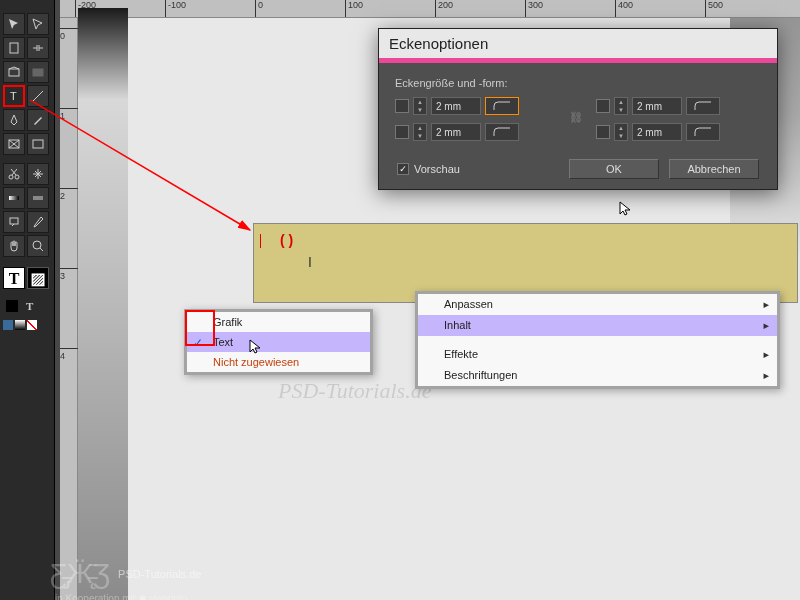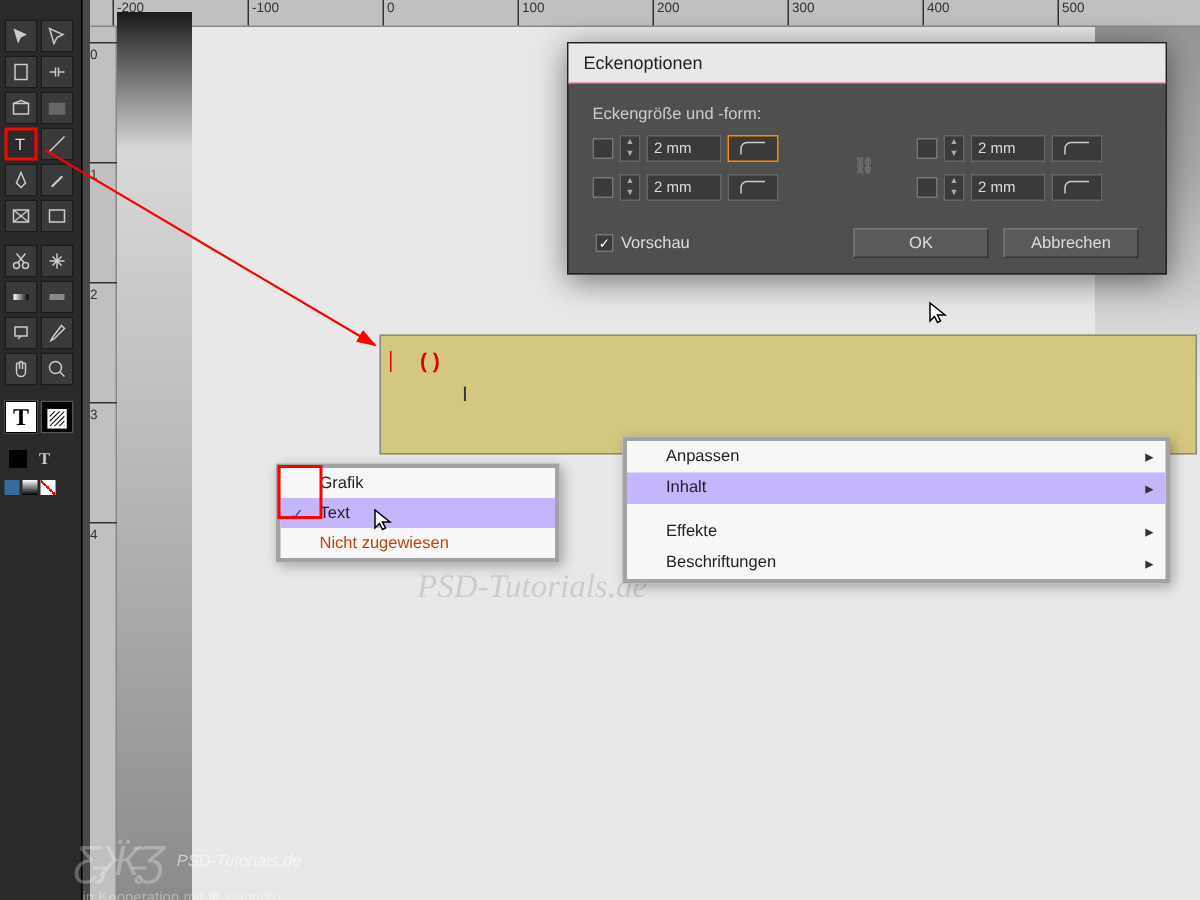--- a/index.html
+++ b/index.html
@@ -21,24 +21,24 @@
 .ruler-v .tick{position:absolute;left:0;border-top:1px solid #333;width:18px;font-size:9px;color:#333;padding-top:2px}
 .canvas{position:absolute;left:78px;top:18px;right:0;bottom:0;background:#e8e8e8}
 .photo-strip{position:absolute;left:0;top:-10px;width:50px;height:610px;background:linear-gradient(180deg,#1a1a1a 0%,#d8d8d8 15%,#b8b8b8 50%,#888 100%)}
 .photo-strip2{position:absolute;right:0;top:0;width:70px;height:240px;background:linear-gradient(180deg,#1a1a1a 0%,#4a4a4a 40%,#e8e8e8 100%);opacity:.4}
 .text-frame{position:absolute;left:175px;top:205px;width:545px;height:80px;background:#d4c880;border:1px solid #888}
 .text-frame .cursor{position:absolute;left:6px;top:10px;width:1px;height:14px;background:#d00}
 .text-frame .parens{position:absolute;left:26px;top:8px;color:#d00;font-size:14px;font-weight:bold}
 .text-frame .ibeam{position:absolute;left:54px;top:30px;font-size:14px;color:#333}
 .arrow-line{position:absolute;left:30px;top:100px;pointer-events:none}
 .dialog{position:absolute;left:378px;top:28px;width:400px;background:#4f4f4f;border:1px solid #222;box-shadow:0 4px 20px rgba(0,0,0,.5);color:#ddd}
-.dialog-title{background:#e8e8e8;color:#222;padding:6px 10px;font-size:12px;border-bottom:1px solid #ec4899}
+.dialog-title{background:#e8e8e8;color:#222;padding:6px 10px;font-size:15px;border-bottom:5px solid #ec4899}
 .dialog-body{padding:14px 16px 10px}
 .dialog-sub{font-size:11px;margin-bottom:8px;color:#ccc}
-.corner-grid{display:grid;grid-template-columns:1fr 20px 1fr;align-items:center;gap:23px;margin-bottom:18px}
+.corner-grid{display:grid;grid-template-columns:1fr 20px 1fr;align-items:center;gap:8px;margin-bottom:18px}
 .corner-col{display:flex;flex-direction:column;gap:8px}
 .corner-row{display:flex;align-items:center;gap:4px}
 .corner-icon{width:14px;height:14px;border:1px solid #777;background:#3a3a3a}
 .stepper{width:14px;height:18px;background:#3a3a3a;border:1px solid #666;display:flex;flex-direction:column}
 .stepper span{flex:1;text-align:center;font-size:6px;line-height:8px;color:#aaa}
 .val-input{width:50px;height:18px;background:#3a3a3a;border:1px solid #666;color:#ddd;padding:0 4px;font-size:10px}
 .shape-sel{width:34px;height:18px;background:#3a3a3a;border:1px solid #666;display:flex;align-items:center;justify-content:center}
 .shape-sel.active{border:1px solid #ff8c00}
 .shape-sel svg{width:20px;height:12px}
 .link-icon{width:16px;height:16px;color:#888;text-align:center}
@@ -49,21 +49,21 @@
 .cursor-arrow{position:absolute;left:618px;top:200px;pointer-events:none}
 .ctx-menu{position:absolute;background:#f8f8f8;border:3px solid #a3a3a3;box-shadow:2px 2px 8px rgba(0,0,0,.3)}
 .ctx-menu.sub1{left:184px;top:309px;width:189px}
 .ctx-menu.main{left:415px;top:291px;width:365px}
 .ctx-item{padding:4px 8px 4px 26px;font-size:12px;color:#222;position:relative;cursor:pointer;display:flex;justify-content:space-between}
 .ctx-item.hover{background:#c4b5fd}
 .ctx-item.disabled{color:#c2410c}
 .ctx-item .check{position:absolute;left:6px;top:4px;color:#1060c0;font-size:12px}
 .ctx-item .arrow{color:#333}
 .red-box{position:absolute;left:185px;top:310px;width:30px;height:36px;border:2px solid #ff0000;pointer-events:none;z-index:10}
-.watermark{position:absolute;left:50px;bottom:10px;color:rgba(255,255,255,.55);font-size:20px;font-style:italic;font-family:Georgia,serif;display:flex;align-items:center;gap:8px}
+.watermark{position:absolute;left:50px;bottom:10px;color:rgba(255,255,255,.55);font-size:20px;font-family:Georgia,serif;display:flex;align-items:center;gap:8px}
 .watermark .bfly{font-size:28px;opacity:.5}
 .watermark-sub{position:absolute;left:55px;bottom:-4px;color:rgba(255,255,255,.35);font-size:10px}
 .wm-mid{position:absolute;left:200px;top:360px;color:rgba(0,0,0,.12);font-size:22px;font-style:italic;font-family:Georgia,serif;pointer-events:none}
 </style>
 </head>
 <body>
 
 <div class="toolbar">
   <div class="tool-grid">
     <div class="tool">

